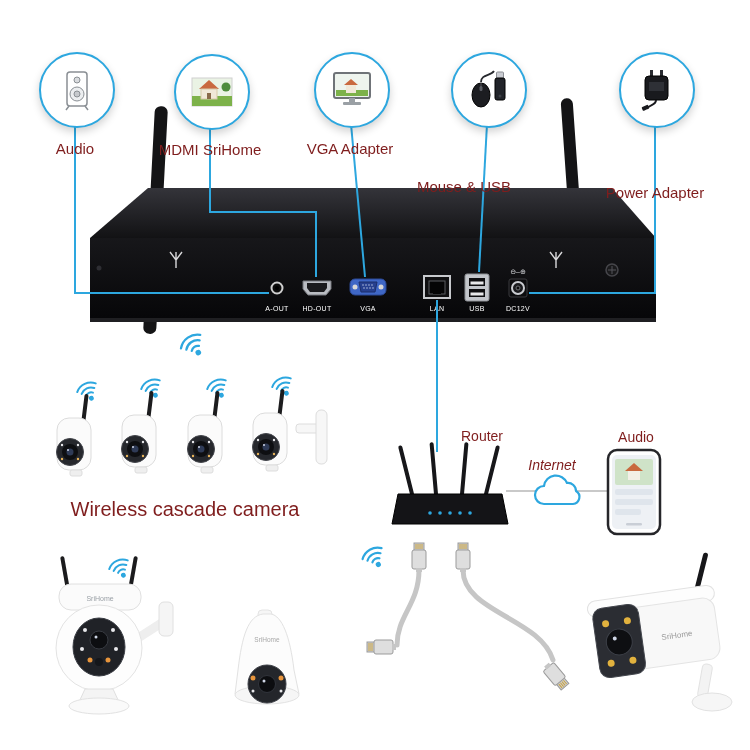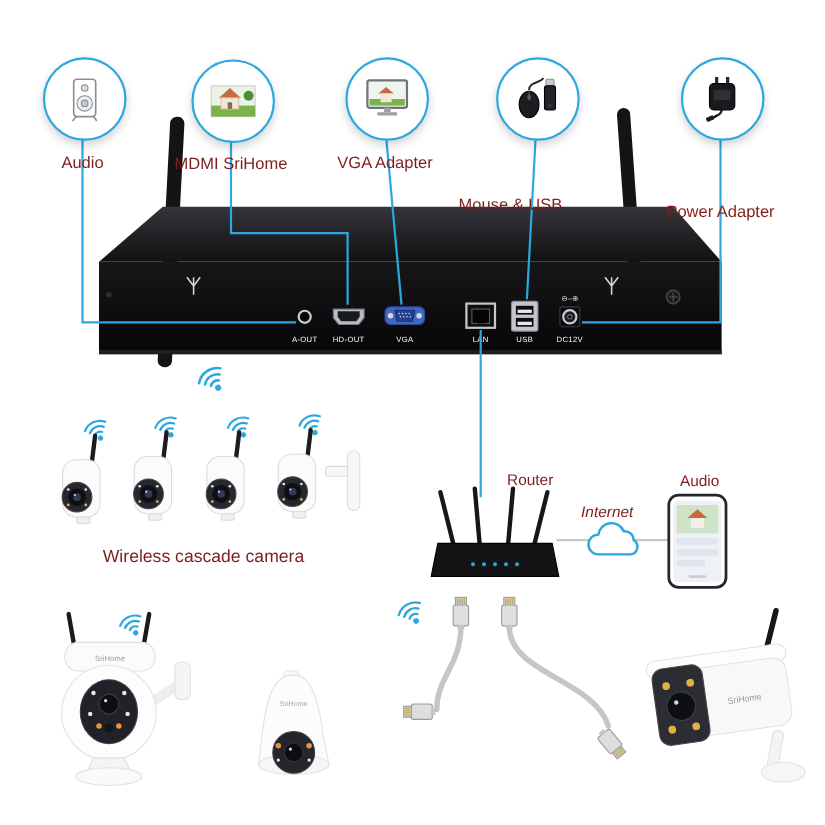--- a/index.html
+++ b/index.html
@@ -3,21 +3,21 @@
 <meta charset="utf-8">
 <style>
   html,body{margin:0;padding:0;background:#fff;}
   .canvas{position:relative;width:750px;height:750px;background:#ffffff;overflow:hidden;
           font-family:"Liberation Sans",sans-serif;}
   svg.scene{position:absolute;left:0;top:0;}
   .callout{position:absolute;width:72px;height:72px;border-radius:50%;
            border:2px solid #2da7df;background:#fff;display:flex;align-items:center;
            justify-content:center;box-shadow:0 4px 9px rgba(0,0,0,.18);z-index:3;}
   .lbl{position:absolute;text-align:center;font-size:15px;color:#7f1d1d;z-index:3;}
-  .lbl.big{font-size:16px;}
+  .lbl.big{font-size:20px;}
   .lbl.small{font-size:14px;}
 </style>
 </head>
 <body>
 
 <div class="canvas">
 
   <svg class="scene" width="750" height="750" viewBox="0 0 750 750">
     <defs>
       <linearGradient id="nvrTop" x1="0" y1="0" x2="0" y2="1">

